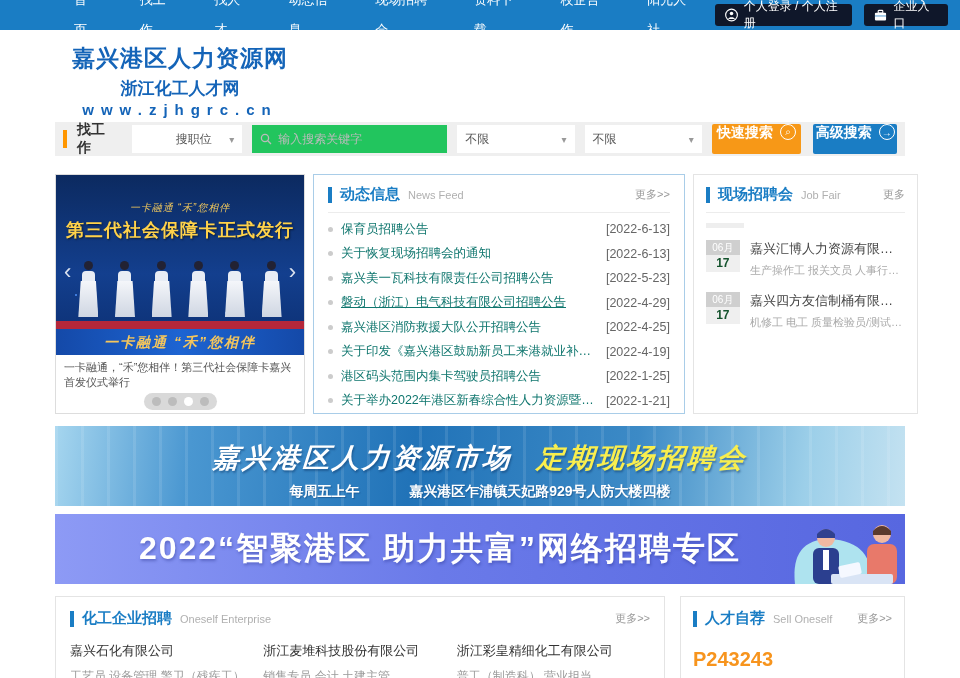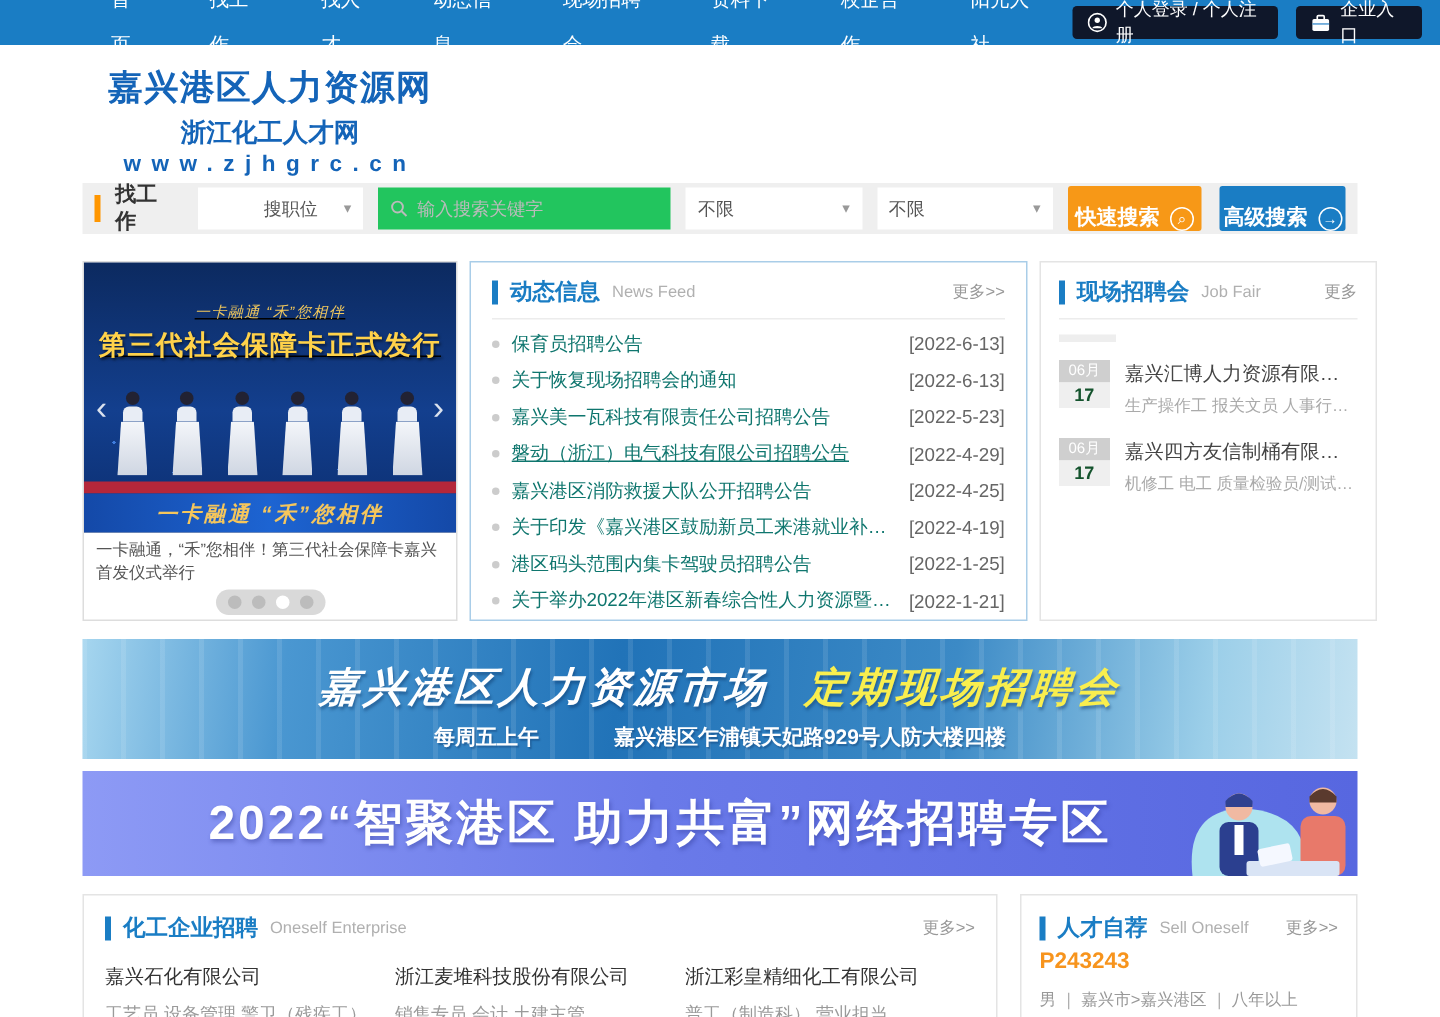--- a/index.html
+++ b/index.html
@@ -29,39 +29,39 @@
   .search-label { font-size:14px; color:#333; font-weight:bold; margin-right:14px; }
   .sel { background:#fff; height:28px; display:flex; align-items:center; justify-content:space-between;
     font-size:12px; color:#555; padding:0 8px; margin-right:10px; cursor:pointer; }
   .sel .arr { color:#999; font-size:10px; }
   .sel.w1{ width:112px;padding-left:44px; } .sel.w2{ width:120px; } .sel.w3{ width:120px; }
   .kw-wrap { background:#22c55e; height:28px; width:200px; display:flex; align-items:center; padding:0 8px; margin-right:10px; }
   .kw-wrap svg { flex:none; margin-right:6px; }
   .kw-wrap input { border:none; outline:none; font-size:12px; color:#555; width:100%; background:transparent; }
   .kw-wrap input::placeholder { color:#bbb; }
   .btn { height:30px; border:none; color:#fff; font-size:14px; font-weight:bold; border-radius:2px;
-    display:flex; align-items:flex-end; justify-content:center; cursor:pointer; }
+    display:flex; align-items:flex-start; justify-content:center; cursor:pointer; }
   .btn .circ { width:16px; height:16px; border:1px solid #fff; border-radius:50%; font-size:10px; font-weight:normal;
     display:flex; align-items:center; justify-content:center; margin-left:7px; }
   .btn-quick { background:#f79817; width:92px; margin-right:12px; }
   .btn-adv { background:#1a7dc4; width:86px; }
 
   
   .main-row { display:flex; margin-top:18px; height:240px; }
 
   
   .carousel { width:250px; border:1px solid #ddd; background:#fff; position:relative; flex:none; }
   .slide { height:180px; position:relative; overflow:hidden;
     background:
       radial-gradient(2px 2px at 20px 120px, #3e7bdc 50%, transparent 51%),
       radial-gradient(2px 2px at 60px 140px, #3e7bdc 50%, transparent 51%),
       radial-gradient(2px 2px at 110px 125px, #2f64c0 50%, transparent 51%),
       radial-gradient(2px 2px at 170px 138px, #3e7bdc 50%, transparent 51%),
       radial-gradient(2px 2px at 215px 122px, #2f64c0 50%, transparent 51%),
-      linear-gradient(180deg, #0c2a60 0%, #133f8e 55%, #0b2d6e 100%); text-decoration: underline; }
+      linear-gradient(180deg, #0c2a60 0%, #133f8e 55%, #0b2d6e 100%); }
   .slide .slogan { text-align:center; color:#f0c75c; font-size:10px; font-style:italic; margin-top:26px; letter-spacing:1px; }
   .slide .stitle { text-align:center; color:#ffd24a; font-size:18px; font-weight:bold; margin-top:3px;
     letter-spacing:1px; text-shadow:1px 1px 2px rgba(0,0,0,.55); }
   .stage { position:absolute; left:0; right:0; bottom:34px; height:60px; display:flex; justify-content:space-around; padding:0 14px; }
   .person { width:22px; position:relative; }
   .person .head { width:9px; height:9px; border-radius:50%; background:#223; margin:0 auto; }
   .person .body { width:13px; height:10px; border-radius:4px 4px 0 0; background:#e8edf5; margin:1px auto 0; }
   .person .podium { width:20px; height:36px; background:linear-gradient(180deg,#f4f6fa,#cfd6e2); margin:0 auto;
     clip-path:polygon(12% 0,88% 0,100% 100%,0 100%); }
   .floor { position:absolute; left:0; right:0; bottom:26px; height:8px; background:#b5273a; }
@@ -125,21 +125,21 @@
   .banner2 svg { position:absolute; right:0; bottom:0; }
 
   
   .bottom-row { display:flex; margin-top:12px; }
   .chem { flex:1; border:1px solid #e4e4e4; background:#fff; padding:12px 14px; margin-right:15px; height:120px; }
   .chem-cols { display:flex; margin-top:14px; }
   .chem-col { flex:1; min-width:0; padding-right:10px; }
   .chem-name { font-size:13px; color:#333; white-space:nowrap; overflow:hidden; text-overflow:ellipsis; }
   .chem-jobs { font-size:12px; color:#9a9a9a; margin-top:8px; white-space:nowrap; overflow:hidden; text-overflow:ellipsis; }
   .selfrec { width:225px; flex:none; border:1px solid #e4e4e4; background:#fff; padding:12px; height:120px; }
-  .sr-id { color:#f7941d; font-size:15px; font-weight:bold; margin-top:4px; }
+  .sr-id { color:#f7941d; font-size:20px; font-weight:bold; margin-top:20px; }
   .sr-meta { font-size:11px; color:#999; margin-top:10px; white-space:nowrap; overflow:hidden; }
 </style>
 </head>
 <body>
 
 <div class="topnav">
   <a href="#">首 页</a>
   <a href="#">找工作</a>
   <a href="#">找人才</a>
   <a href="#">动态信息</a>

